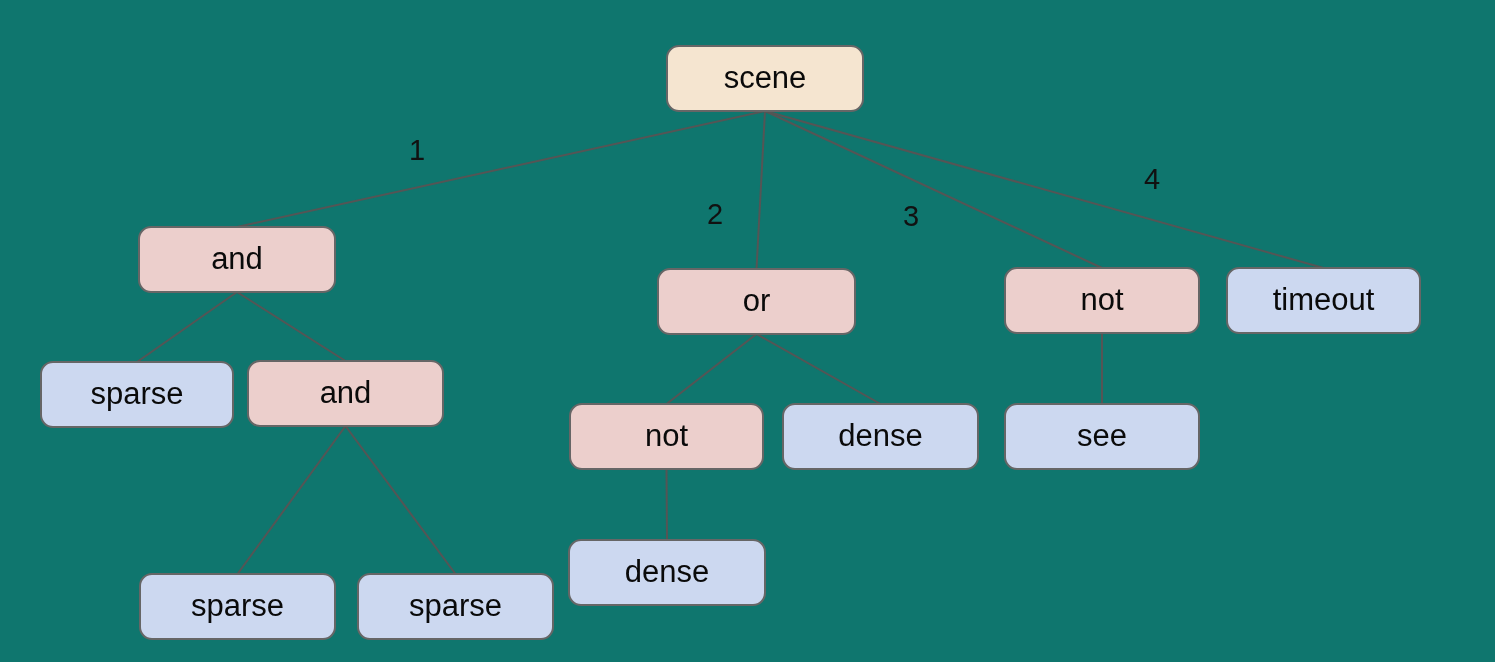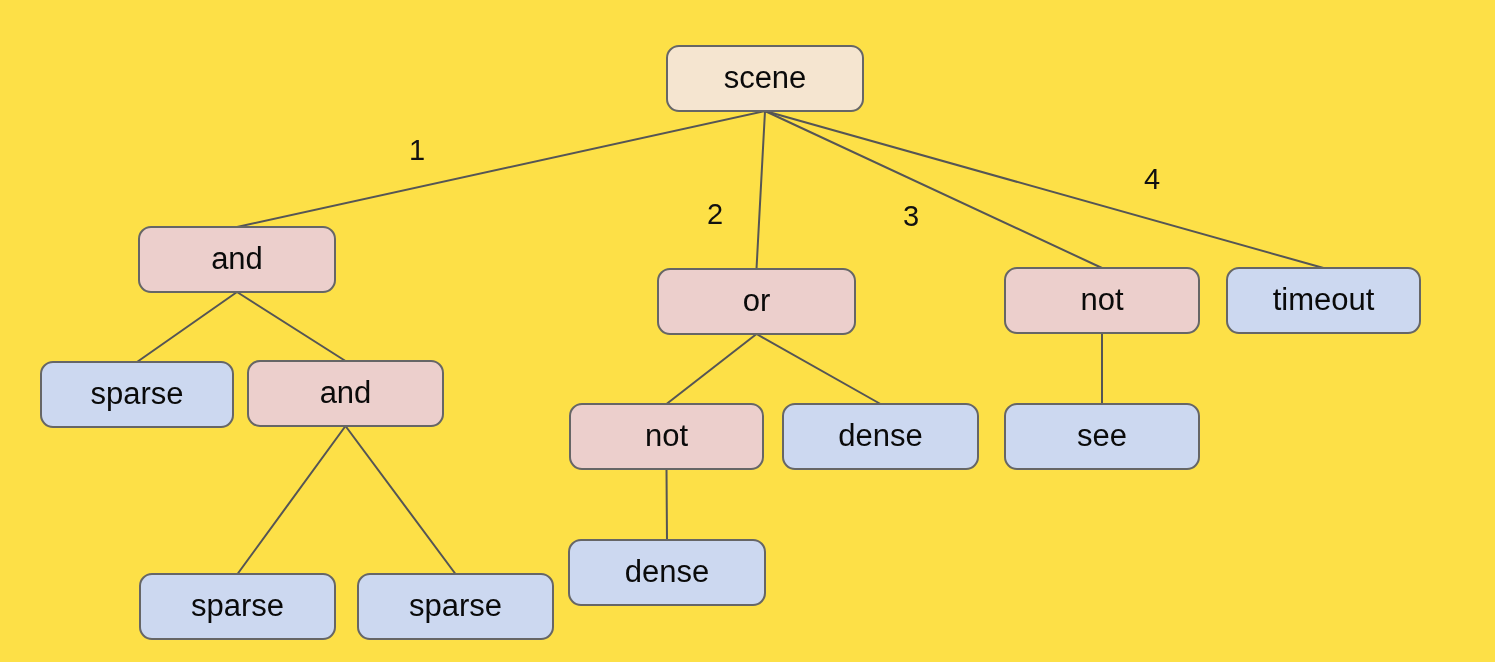--- a/index.html
+++ b/index.html
@@ -48,21 +48,21 @@
     font-family: "Liberation Sans", "DejaVu Sans", sans-serif;
     font-size: 29px;
     fill: #111111;
     text-anchor: middle;
     dominant-baseline: middle;
   }
 </style>
 </head>
 <body>
 
-<div id="canvas" style="background: #fde047;">
+<div id="canvas" style="background: #0f766e;">
   <svg id="tree" viewBox="0 0 1495 662" xmlns="http://www.w3.org/2000/svg">
     <g id="edges-layer">
         <line x1="765" y1="111" x2="237" y2="227" class="edge" stroke="#555555"></line>
         <line x1="765" y1="111" x2="756.5" y2="269" class="edge" stroke="#555555"></line>
         <line x1="765" y1="111" x2="1102" y2="268" class="edge" stroke="#555555"></line>
         <line x1="765" y1="111" x2="1323.5" y2="268" class="edge" stroke="#555555"></line>
         <line x1="237" y1="292" x2="137" y2="362" class="edge" stroke="#555555"></line>
         <line x1="237" y1="292" x2="345.5" y2="361" class="edge" stroke="#555555"></line>
         <line x1="345.5" y1="426" x2="237.5" y2="574" class="edge" stroke="#555555"></line>
         <line x1="345.5" y1="426" x2="455.5" y2="574" class="edge" stroke="#555555"></line>

